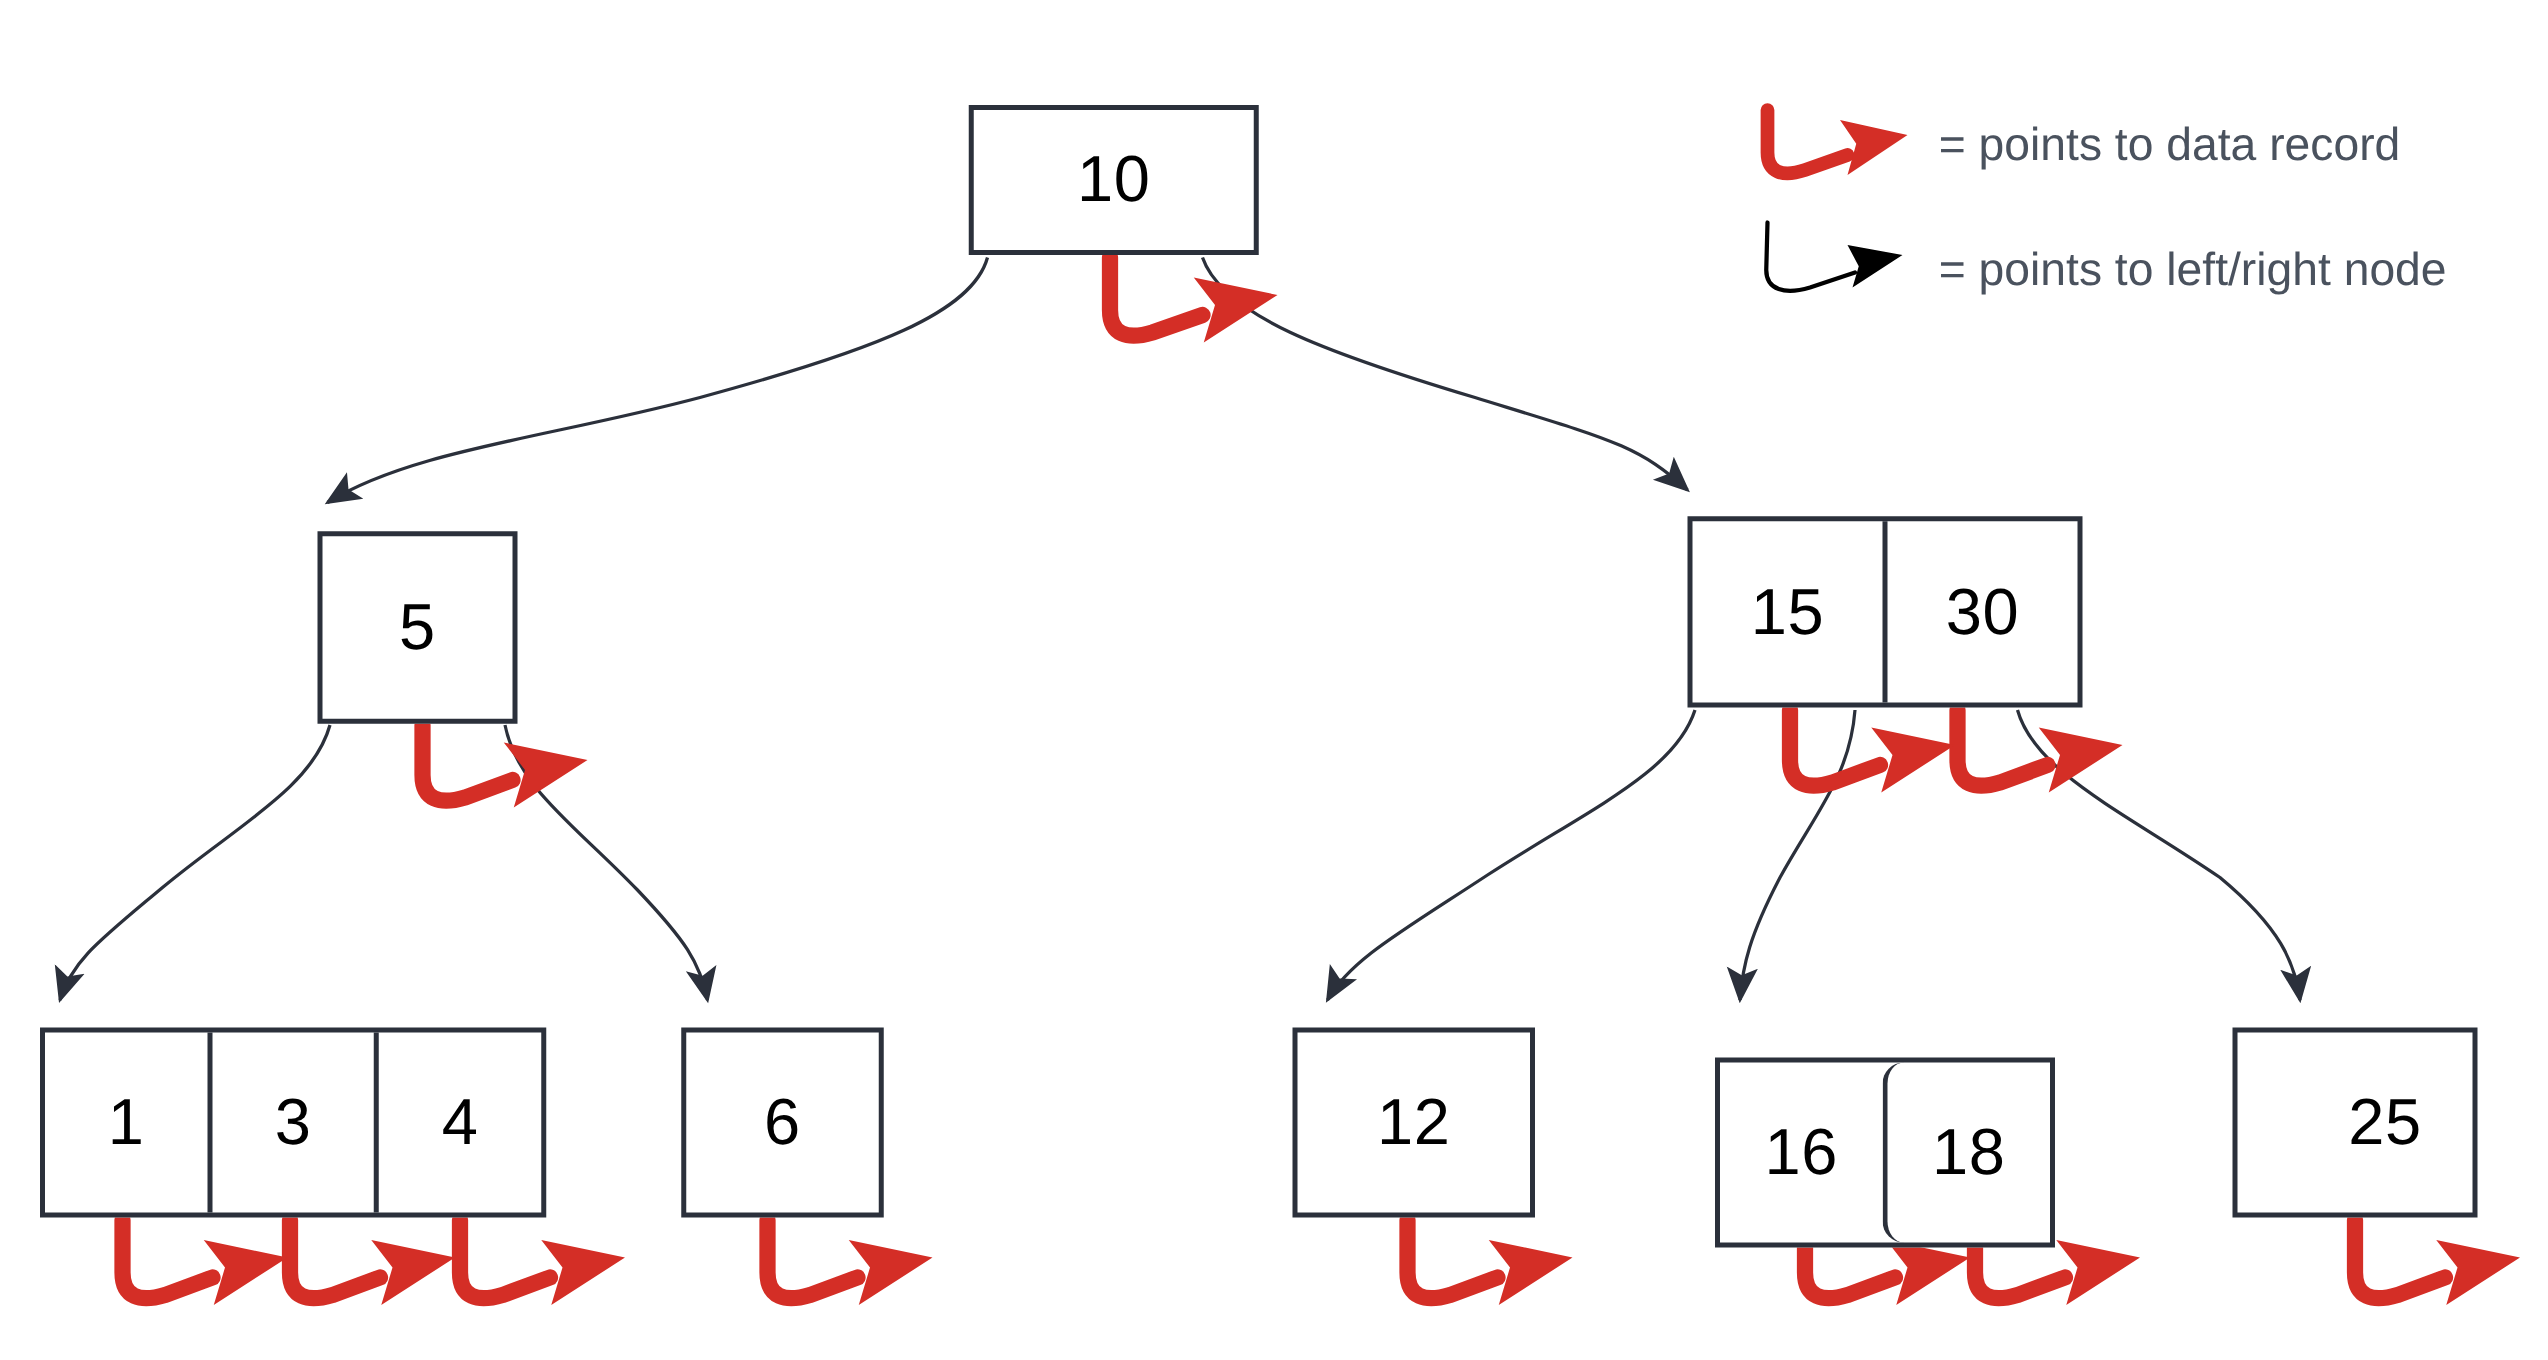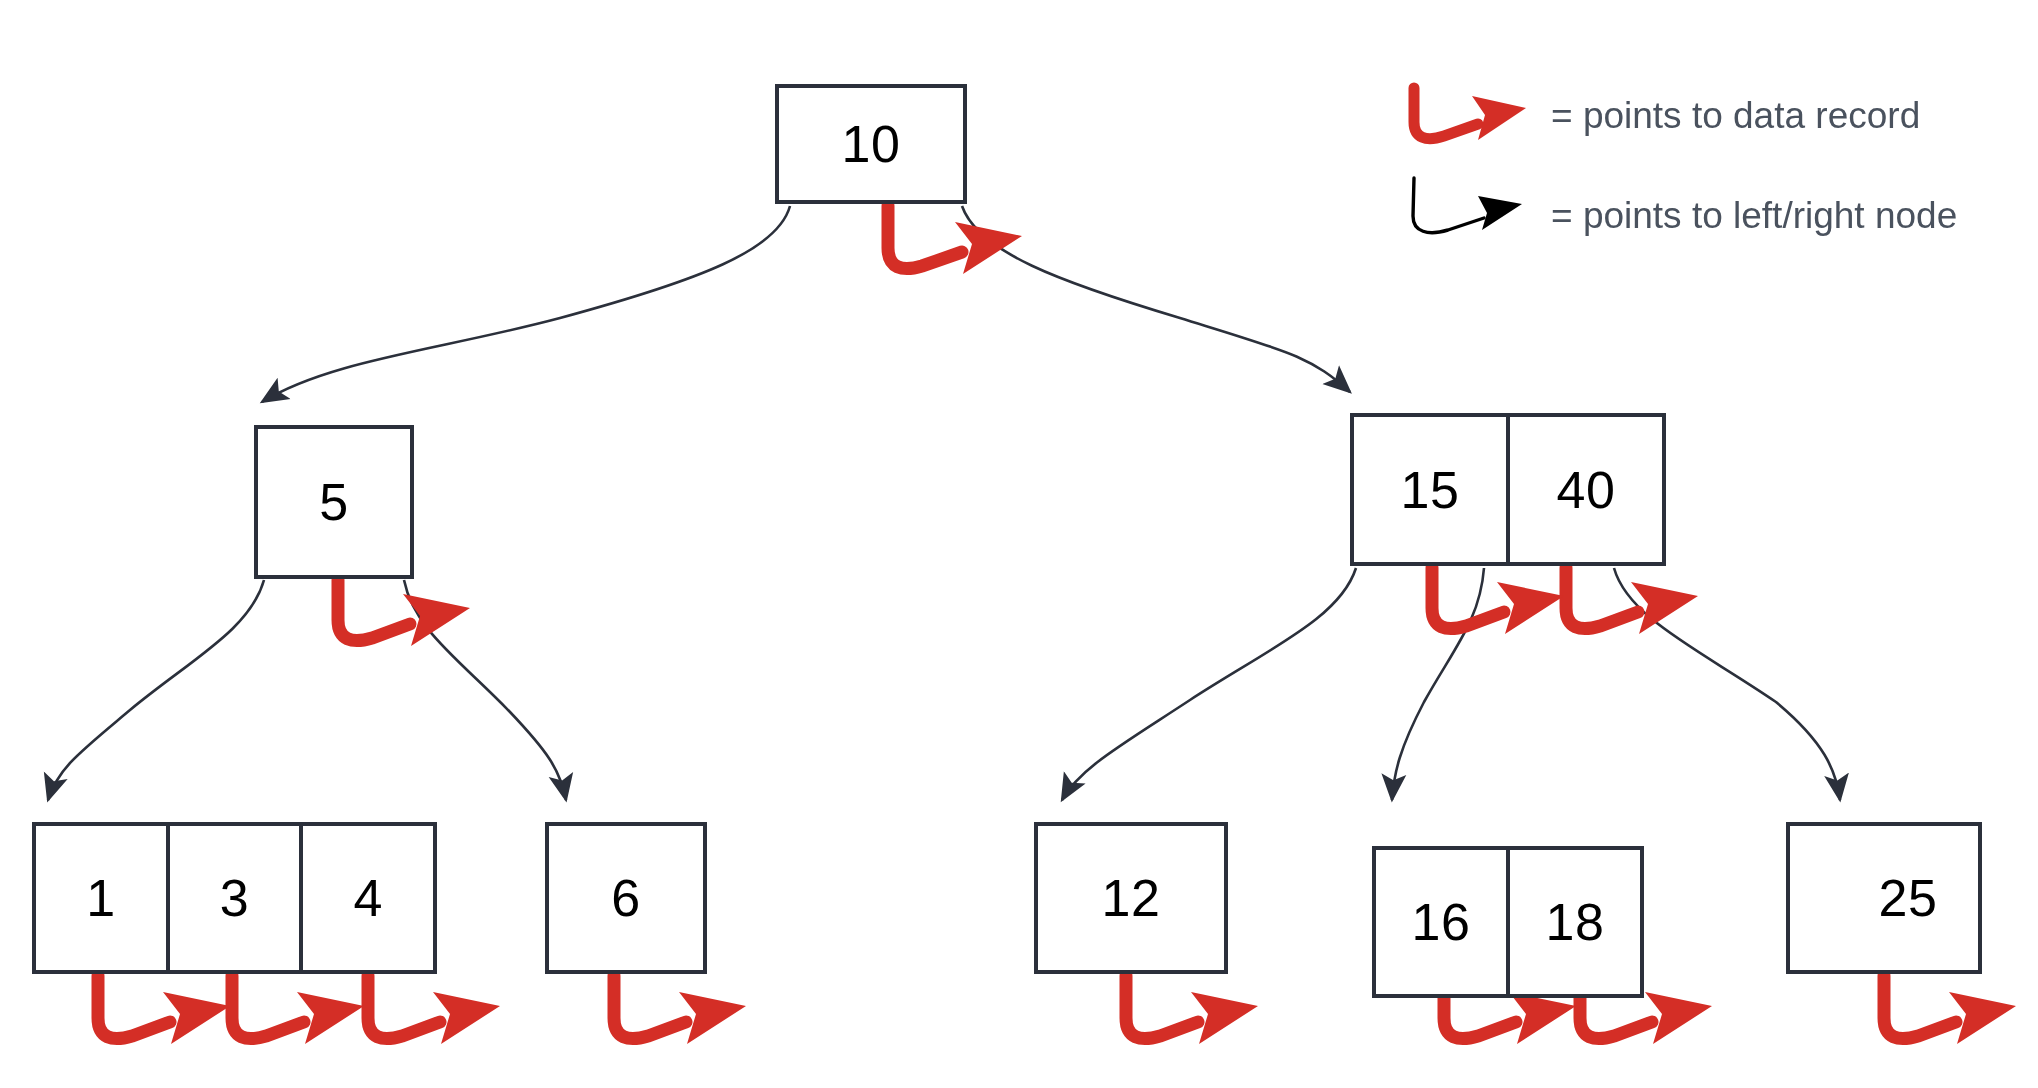--- a/index.html
+++ b/index.html
@@ -118,50 +118,50 @@
         <path d="M433,992 L500,1006 L441,1044 L450,1014 Z"></path>
         <path d="M679,992 L746,1006 L687,1044 L696,1014 Z"></path>
         <path d="M1191,992 L1258,1006 L1199,1044 L1208,1014 Z"></path>
         <path d="M1509,992 L1576,1006 L1517,1044 L1526,1014 Z"></path>
         <path d="M1645,992 L1712,1006 L1653,1044 L1662,1014 Z"></path>
         <path d="M1949,992 L2016,1006 L1957,1044 L1966,1014 Z"></path>
       </g>
     </g>
   </svg>
 
-  <div class="node" style="left:775px; top:84px; width:192px; height:120px;">
+  <div class="node" style="left:775px; top:84px; width:232px; height:120px;">
     <div class="cell" style="flex:1;">10</div>
   </div>
 
   <div class="node" style="left:254px; top:425px; width:160px; height:154px;">
     <div class="cell" style="flex:1;">5</div>
   </div>
 
   <div class="node" style="left:1350px; top:413px; width:316px; height:153px;">
     <div class="cell" style="flex:1;">15</div>
-    <div class="cell" style="flex:1;">40</div>
+    <div class="cell" style="flex:1;">30</div>
   </div>
 
   <div class="node" style="left:32px; top:822px; width:405px; height:152px;">
     <div class="cell" style="flex:1;">1</div>
     <div class="cell" style="flex:1;">3</div>
     <div class="cell" style="flex:1;">4</div>
   </div>
 
   <div class="node" style="left:545px; top:822px; width:162px; height:152px;">
     <div class="cell" style="flex:1;">6</div>
   </div>
 
   <div class="node" style="left:1034px; top:822px; width:194px; height:152px;">
     <div class="cell" style="flex:1;">12</div>
   </div>
 
   <div class="node" style="left:1372px; top:846px; width:272px; height:152px;">
     <div class="cell" style="flex:1;">16</div>
-    <div class="cell" style="flex:1;">18</div>
+    <div class="cell" style="flex:1;border-radius:17px;">18</div>
   </div>
 
   <div class="node" style="left:1786px; top:822px; width:196px; height:152px;">
     <div class="cell" style="flex:1;padding-left:48px;">25</div>
   </div>
 
   <div class="legend" style="left:1400px; top:80px; width:620px; height:180px;">
 
     <div class="legend-row" style="left:0px; top:0px;">
       <svg class="legend-glyph" width="135" height="70" viewBox="0 0 135 70" xmlns="http://www.w3.org/2000/svg">

